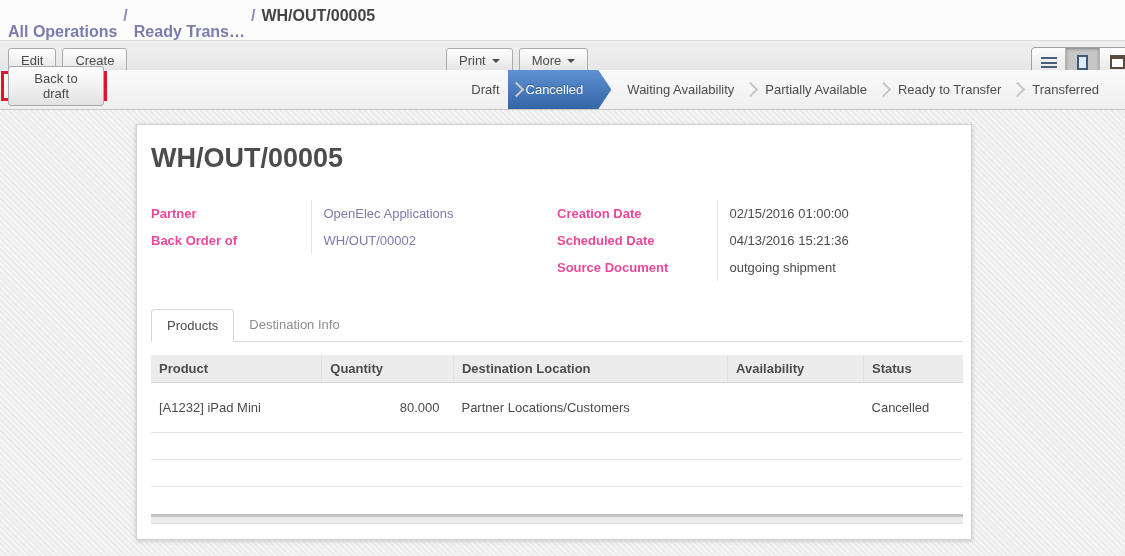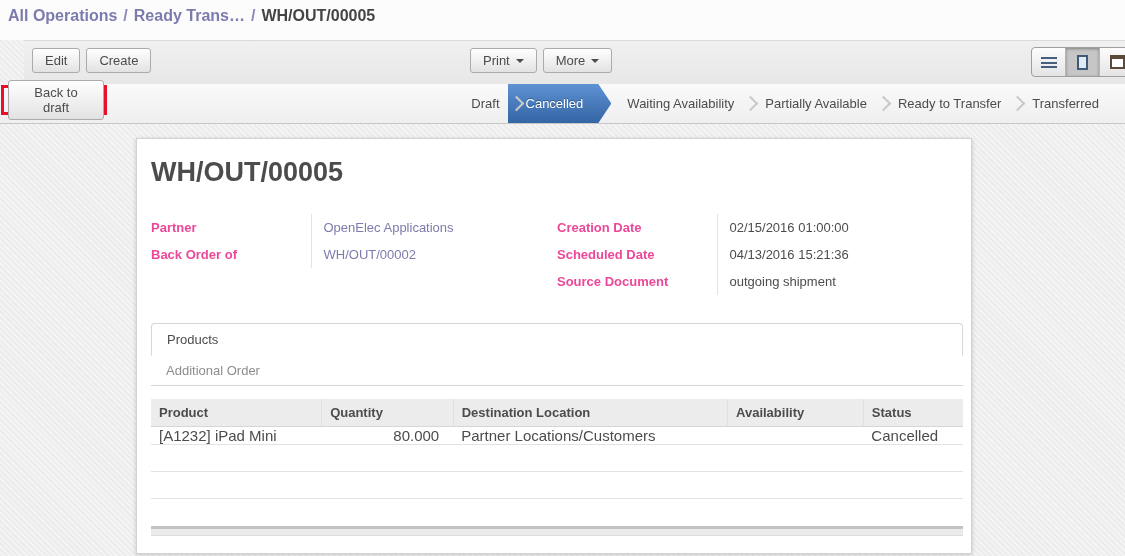--- a/index.html
+++ b/index.html
@@ -6,26 +6,26 @@
   html,body { width:1125px; height:556px; overflow:hidden; }
   body {
     font-family: "Liberation Sans", sans-serif;
     background:
       repeating-linear-gradient(45deg, #ececec 0 2px, #f4f4f4 2px 4px);
     color:#4c4c4c;
   }
 
   
   .breadcrumb-bar { height:40px; background:#fcfcfc; display:flex; align-items:flex-start; padding:7px 0 0 8px; }
-  .crumb { font-size:16px; font-weight:bold; color:#7c7bad; text-decoration:none; cursor:pointer; }
+  .crumb { font-size:16px; font-weight:bold; color:#7c7bad; text-decoration:none; cursor:pointer;margin-top:16px; }
   .crumb-sep { font-size:16px; font-weight:bold; color:#8a89ba; margin:0 6px; }
   .crumb-current { font-size:16px; font-weight:bold; color:#444; }
 
   
-  .toolbar-row { height:44px; background:linear-gradient(#f0f0f0,#e7e7e7); border-top:1px solid #dadada; position:relative;margin-left:24px; }
+  .toolbar-row { height:30px; background:linear-gradient(#f0f0f0,#e7e7e7); border-top:1px solid #dadada; position:relative; }
   .btn {
     display:inline-flex; align-items:center; gap:6px;
     font-family:"Liberation Sans",sans-serif;
     font-size:13px; color:#4c4c4c;
     background:linear-gradient(#ffffff,#e2e2e2);
     border:1px solid #ababab; border-radius:3px;
     padding:4px 12px; cursor:pointer; line-height:15px;
   }
   .btn-group-left { position:absolute; left:8px; top:7px; display:flex; gap:6px; }
   .btn-group-center { position:absolute; left:446px; top:7px; display:flex; gap:6px; }
@@ -64,33 +64,33 @@
 
   .field-groups { display:flex; margin-bottom:28px; }
   .fgroup { width:50%; }
   .fgroup table { border-collapse:collapse; }
   .fgroup td { font-size:13px; height:27px; vertical-align:middle; }
   .flabel { font-weight:bold; color:#ec4899; width:160px; padding-right:8px; }
   .fvalue { border-left:1px solid #e4e4e4; padding-left:12px; min-width:220px; color:#4c4c4c; }
   .fvalue.link { color:#7c7bad; cursor:pointer; }
 
   
-  .tabs { display:flex; border-bottom:1px solid #d6d6d6; padding-left:0;flex-direction:column; }
+  .tabs { display:flex; border-bottom:1px solid #d6d6d6; padding-left:0; }
   .tab { font-size:13px; padding:8px 15px; cursor:pointer; margin-bottom:-1px; }
   .tab.active { color:#4c4c4c; background:#fff; border:1px solid #d6d6d6; border-bottom:1px solid #fff; border-radius:4px 4px 0 0; }
   .tab.inactive { color:#8d8d8d; }
 
   
   .list-table { width:100%; border-collapse:collapse; margin-top:13px; }
   .list-table th {
     background:#ececec; font-size:13px; font-weight:bold; text-align:left;
     color:#4c4c4c; padding:6px 8px; border-bottom:1px solid #d6d6d6; border-left:1px solid #e0e0e0;
   }
   .list-table th:first-child { border-left:none;margin-top:32px; }
-  .list-table td { font-size:15px; color:#4c4c4c; padding:0 8px; border-bottom:1px solid #e3e3e3; }
+  .list-table td { font-size:13px; color:#4c4c4c; padding:17px 8px; border-bottom:1px solid #e3e3e3; }
   .num { text-align:right; padding-right:14px !important; }
   .empty-line { height:27px; border-bottom:1px solid #e3e3e3; }
   .hscrollbar { height:10px; background:#ebebeb; border-top:3px solid #c3c3c3; border-bottom:1px solid #dcdcdc; margin-top:27px; }
 </style>
 </head>
 <body>
 
 <div class="breadcrumb-bar">
   <span class="crumb">All Operations</span>
   <span class="crumb-sep">/</span>
@@ -178,21 +178,21 @@
           <td class="flabel">Source Document</td>
           <td class="fvalue">outgoing shipment</td>
         </tr>
       </tbody>
         </table>
     </div>
   </div>
 
   <div class="tabs">
     <div class="tab active">Products</div>
-    <div class="tab inactive">Additional Order</div>
+    <div class="tab inactive">Destination Info</div>
   </div>
 
   <table class="list-table">
     <colgroup>
       <col style="width:173px">
         <col style="width:133px">
         <col style="width:277px">
         <col style="width:137px">
         <col style="width:100px">
     </colgroup>

